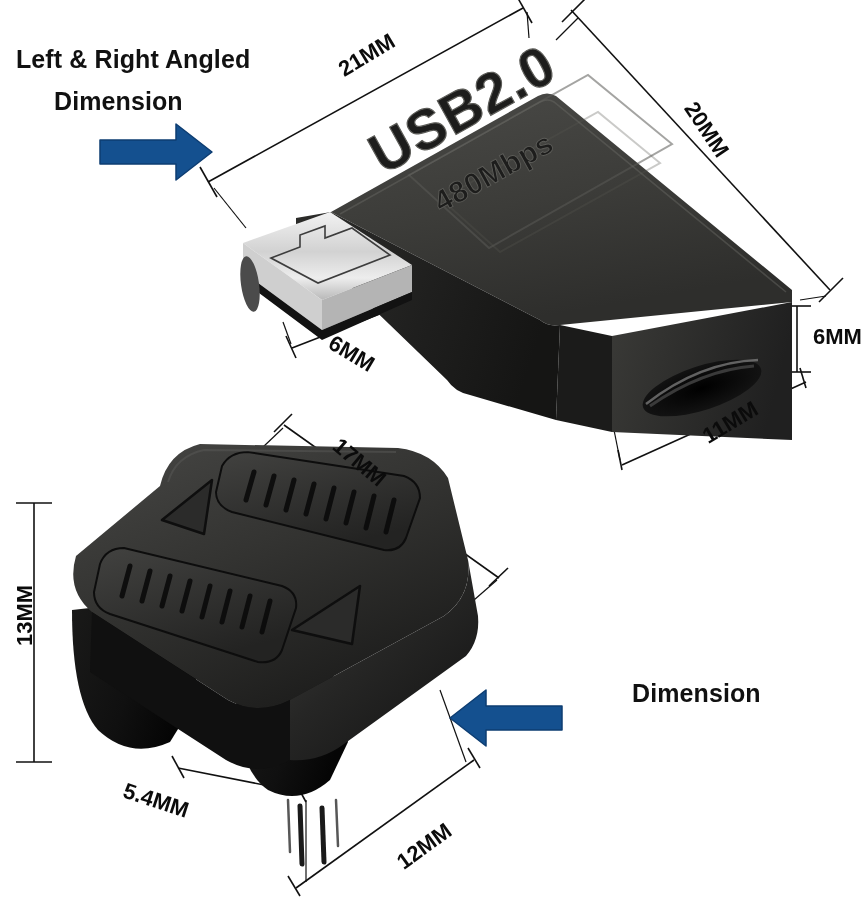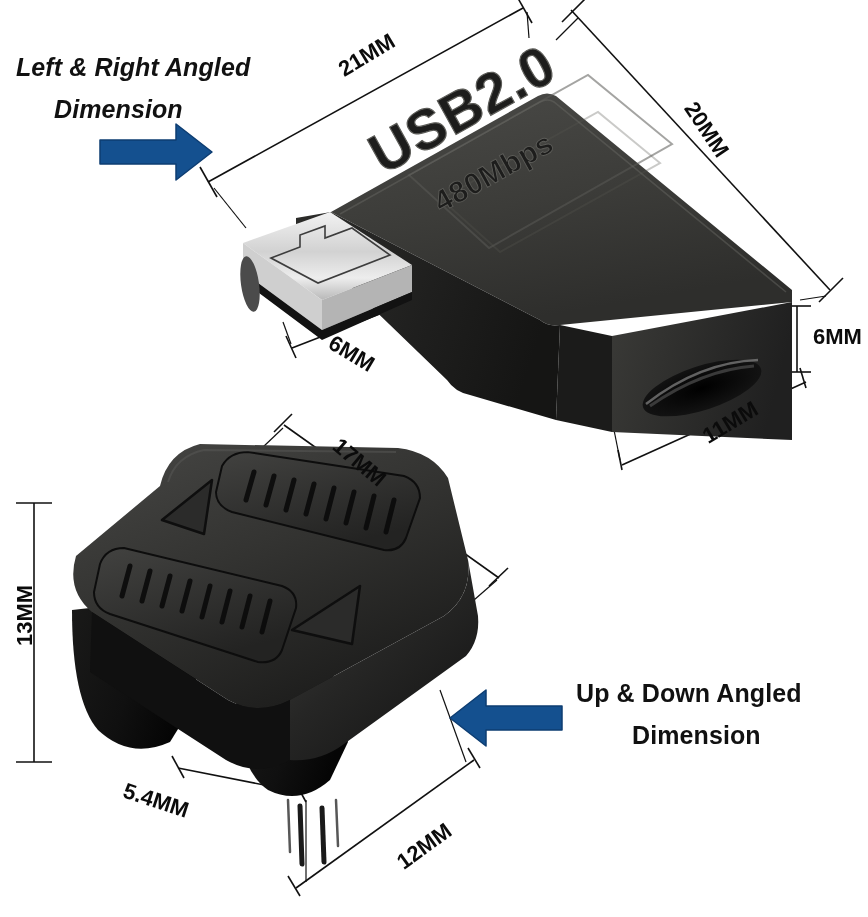--- a/index.html
+++ b/index.html
@@ -29,24 +29,23 @@
   .caption {
     position: absolute;
     color: #111111;
     font-weight: 700;
     font-family: "Liberation Sans", sans-serif;
     white-space: nowrap;
     letter-spacing: 0.1px;
   }
   #caption-lr {
     left: 16px;
-    top: 46px;
+    top: 38px;
     font-size: 25px;
     line-height: 42px;
-    font-style: italic;
   }
   #caption-lr .line2 {
     display: block;
     padding-left: 38px;
   }
   #caption-ud {
     left: 576px;
     top: 672px;
     font-size: 25px;
     line-height: 42px;
@@ -311,21 +310,20 @@
       <path d="M 562 706 L 486 706 L 486 690 L 450 718 L 486 746 L 486 730 L 562 730 Z" fill="#14508f" stroke="#0d3d72" stroke-width="1.5" stroke-linejoin="round"></path>
     </g>
   </svg>
 
   <div class="caption" id="caption-lr">
     <span>Left &amp; Right Angled</span>
     <span class="line2">Dimension</span>
   </div>
 
   <div class="caption" id="caption-ud">
-    <span>Up &amp; Down Angled</span>
     <span class="line2">Dimension</span>
   </div>
 
   <div class="dim dim-21">21MM</div>
   <div class="dim dim-20">20MM</div>
   <div class="dim dim-6r">6MM</div>
   <div class="dim dim-11">11MM</div>
   <div class="dim dim-6b">6MM</div>
   <div class="dim dim-17">17MM</div>
   <div class="dim dim-13">13MM</div>

